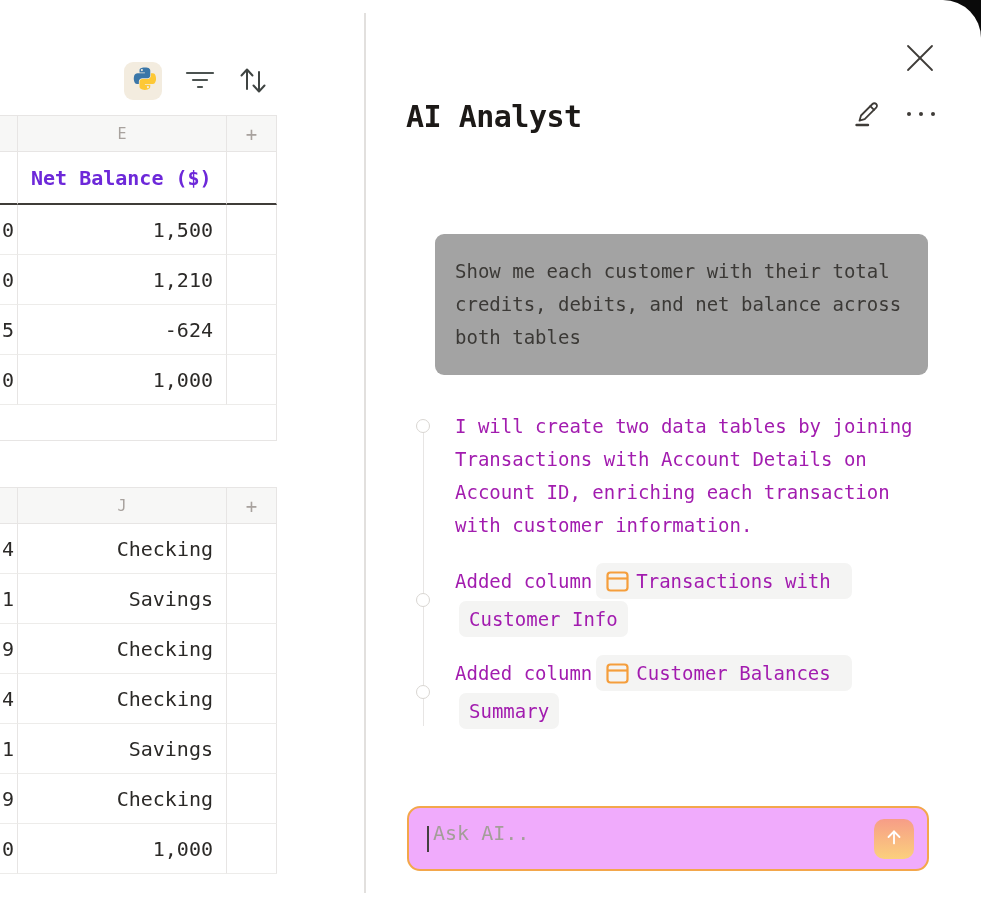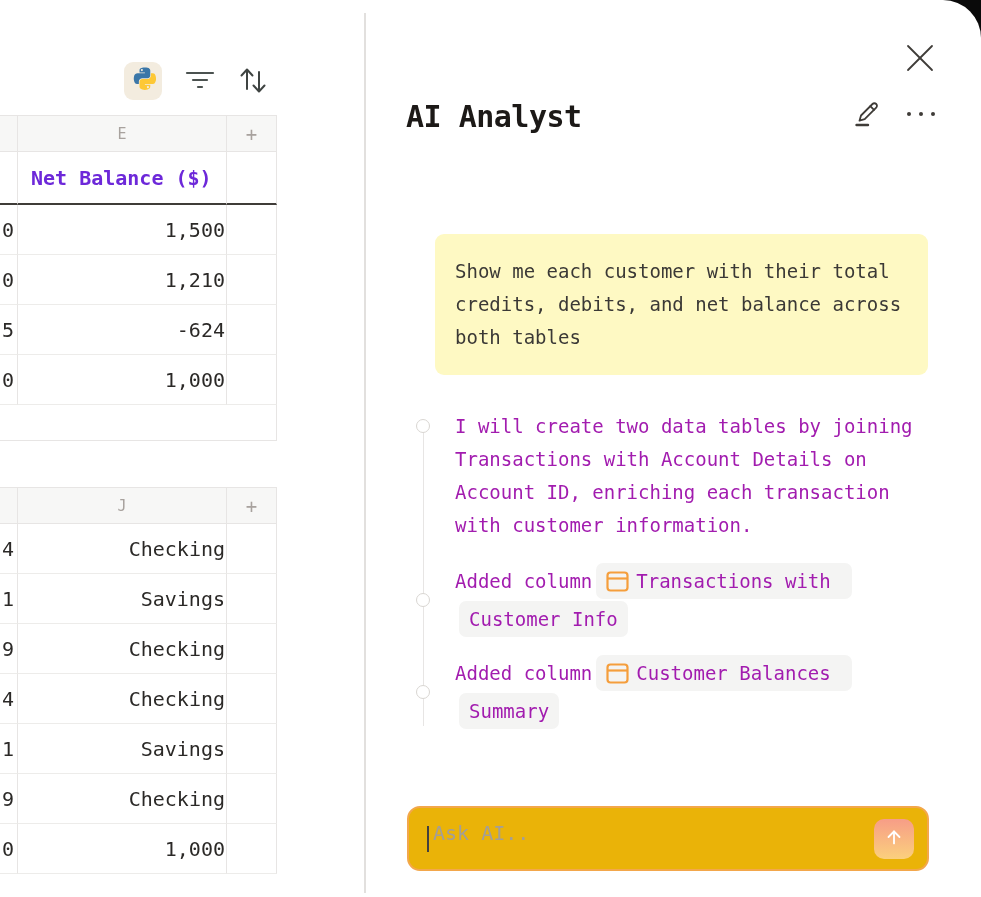--- a/index.html
+++ b/index.html
@@ -21,36 +21,36 @@
   .cell { border-right:1px solid #e7e5e4; border-bottom:1px solid #edecea; display:flex; align-items:center; overflow:hidden; }
   .c-partial { width:18px; justify-content:flex-end; padding-right:3px; }
   .c-main    { width:209px; }
   .c-plus    { width:50px; justify-content:center; }
   .colhdr-row .cell { background:#f7f7f6; border-bottom:1px solid #e7e5e4; height:36px; }
   .colhdr-row .c-main { justify-content:center; color:#a8a29e; font-size:15px; }
   .colhdr-row .c-plus { color:#a8a29e; font-size:19px; }
   .field-row .cell { height:53px; border-bottom:2px solid #3f3c38; }
   .field-row .c-main { padding-left:13px; font-weight:bold; font-size:20px; color:#6d28d9; }
   .data-row .cell { height:50px; font-size:20px; color:#2b2927; }
-  .data-row .c-main { justify-content:flex-end; padding-right:1px; }
+  .data-row .c-main { justify-content:flex-end; padding-right:13px; }
   .footer-row { height:36px; border-bottom:1px solid #e7e5e4; border-right:1px solid #e7e5e4; }
 
   
   .divider { position:absolute; left:364px; top:13px; width:1.5px; height:880px; background:#e2e0de; }
 
   
   .icon-btn { position:absolute; display:flex; align-items:center; justify-content:center; cursor:pointer; }
   .close-btn { left:904px; top:44px; width:32px; height:32px; }
   .edit-btn  { left:850px; top:96px; width:34px; height:34px; }
   .more-btn  { left:903px; top:100px; width:36px; height:26px; }
   .panel-title { position:absolute; left:406px; top:99px; font-size:30px; font-weight:bold; color:#1c1917; letter-spacing:-0.5px; }
 
   .user-bubble {
     position:absolute; left:435px; top:234px; width:493px;
-    background:#fef9c3; border-radius:9px; padding:21px 20px;
+    background:#a3a3a3; border-radius:9px; padding:21px 20px;
     font-size:19px; line-height:33px; color:#3b3936;
   }
 
   .steps { position:absolute; left:406px; top:410px; width:524px; }
   .rail-line { position:absolute; left:16.5px; top:17px; width:1.5px; height:299px; background:#e7e5e4; }
   .step { position:relative; padding-left:49px; color:#a21caf; }
   .step .node {
     position:absolute; left:10px; width:14px; height:14px; border-radius:50%;
     background:#fff; border:1.5px solid #d9d6d2;
   }
@@ -59,21 +59,21 @@
   .step-action { font-size:19px; line-height:38px; margin-top:20px; }
   .step-action .node { top:calc(50% - 7px); }
   .chip {
     background:#f4f4f3; border-radius:7px; padding:7px 10px; margin-left:4px;
     -webkit-box-decoration-break:clone; box-decoration-break:clone; white-space:pre-wrap;
   }
   .chip svg { vertical-align:-4px; margin-right:7px; }
 
   .ask-input {
     position:absolute; left:407px; top:806px; width:522px; height:65px;
-    border:2px solid #f3a74b; border-radius:13px; background:#eab308;
+    border:2px solid #f3a74b; border-radius:13px; background:#f0abfc;
     font-family:"DejaVu Sans Mono", monospace; font-size:20px; color:#33312e;
     padding:0 70px 11px 24px; outline:none;
   }
   .ask-input::placeholder { color:#a39e98; opacity:1; }
   .caret { position:absolute; left:427px; top:826px; width:2px; height:26px; background:#44403e; }
   .send-btn {
     position:absolute; left:874px; top:818.5px; width:40px; height:40px; border-radius:10px;
     background:linear-gradient(180deg,#f79d87 0%,#fbd07d 100%);
     display:flex; align-items:center; justify-content:center; cursor:pointer; border:none;
   }

